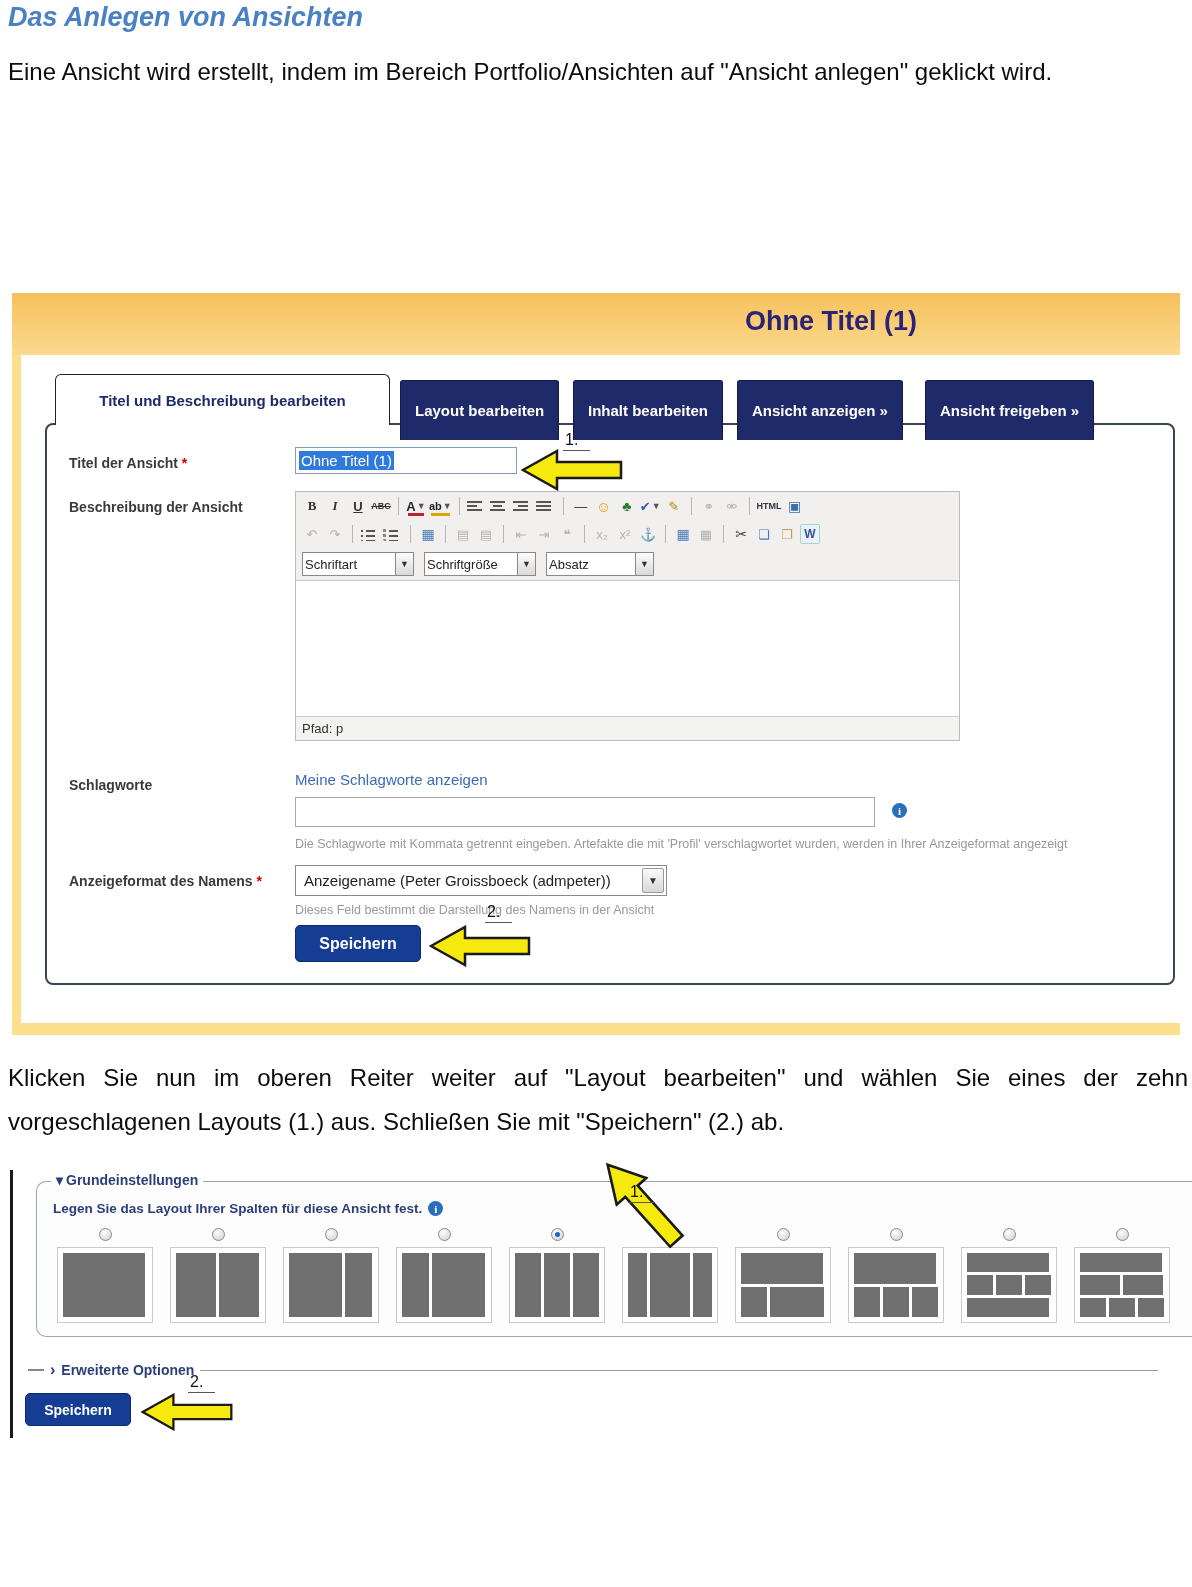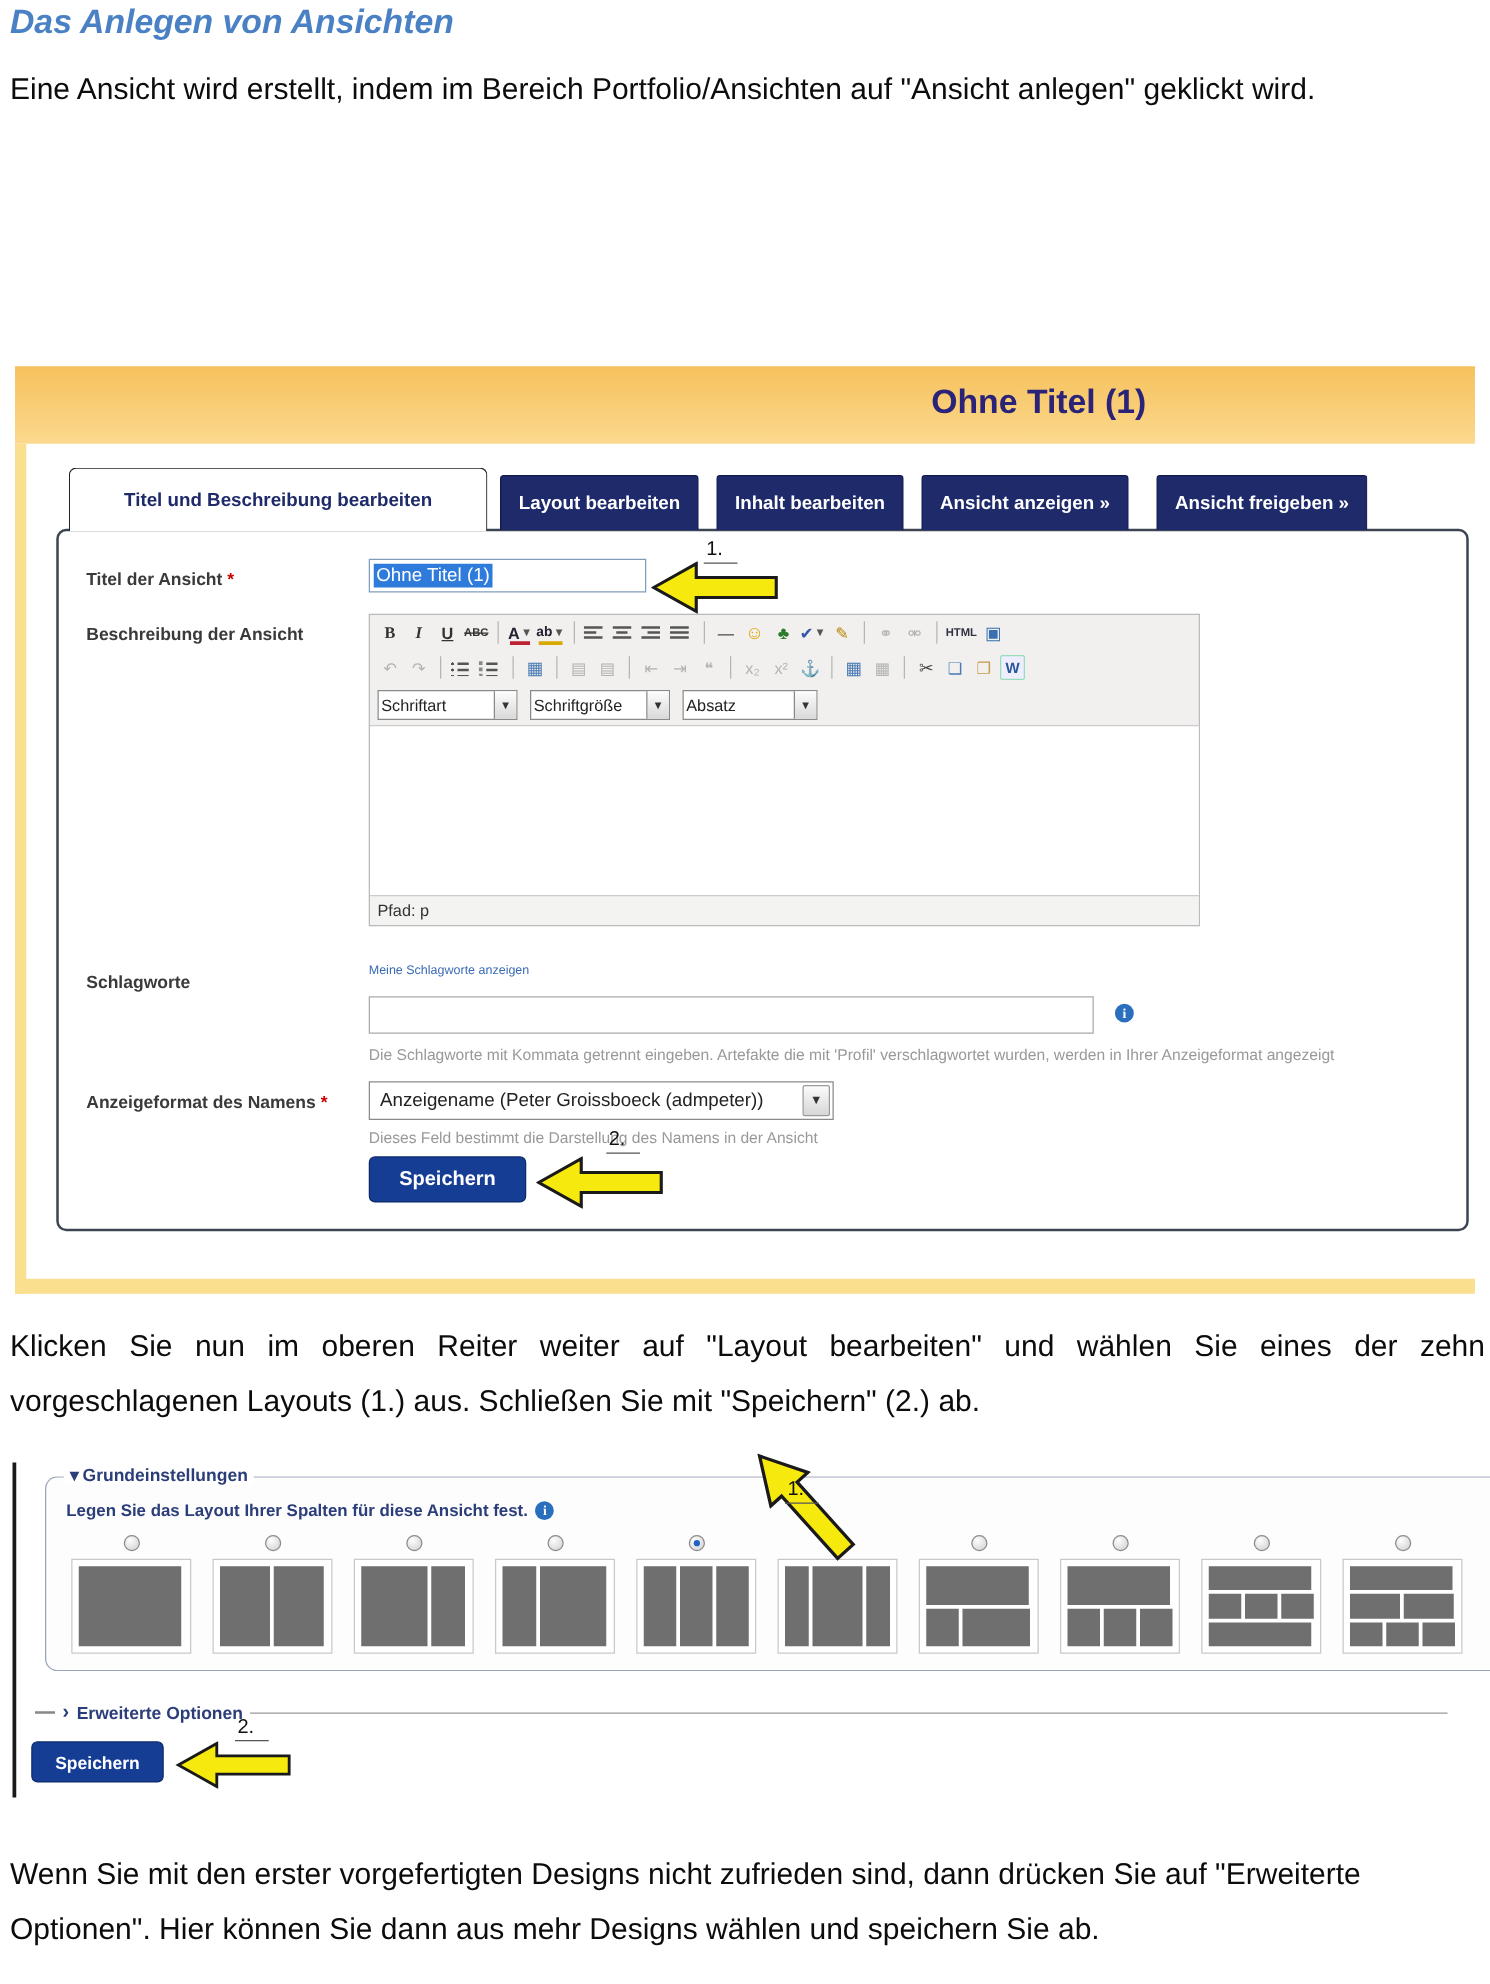--- a/index.html
+++ b/index.html
@@ -20,21 +20,21 @@
   #p3{left:8px;top:1056px;width:1180px;text-align:justify}
   #p4{left:8px;top:1478px;width:1180px}
 
   
   #shot1{left:12px;top:293px;width:1168px;height:742px;background:#fff}
   #band{left:0;top:0;width:1168px;height:62px;background:linear-gradient(180deg,var(--band_top),var(--band_bottom))}
   #band-title{left:733px;top:13px;font-size:27px;font-weight:bold;color:var(--title_navy)}
   #stripe-left{left:0;top:62px;width:9px;height:680px;background:var(--frame_yellow)}
   #stripe-bottom{left:0;top:730px;width:1168px;height:12px;background:var(--frame_yellow)}
 
-  .tab{position:absolute;top:87px;height:44px;background:var(--tab_navy);color:#fff;font-weight:bold;
+  .tab{position:absolute;top:87px;height:60px;background:var(--tab_navy);color:#fff;font-weight:bold;
        font-size:15px;display:flex;align-items:center;justify-content:center;border:1px solid #131b4d;
        border-bottom:none;border-radius:3px 3px 0 0;z-index:3;padding:0 14px;white-space:nowrap}
   .tab.active{top:81px;height:51px;background:#fff;color:var(--tab_navy);border:1px solid #222;
        border-bottom:none;border-radius:6px 6px 0 0;z-index:5}
 
   #formbox{left:33px;top:130px;width:1130px;height:562px;border:2px solid #3c4553;border-radius:8px;background:#fff;z-index:2}
   .flabel{position:absolute;font-size:14px;font-weight:bold;color:#3a3a3a}
   .req{color:#c00;font-weight:bold}
 
   #title-input{left:248px;top:22px;width:222px;height:27px;border:1px solid #7f9db9;background:#fff;
@@ -85,21 +85,21 @@
   .word{color:#2b579a;font-weight:bold;font-size:12px;border:1px solid #9db;background:#eef}
   #tb3{display:flex;align-items:center;height:32px;padding:0 6px;gap:10px}
   .selbox{display:flex;align-items:stretch;height:24px;background:#fff;border:1px solid #8a8a8a}
   .selbox .lab{display:flex;align-items:center;padding:0 2px;font-size:13px;color:#222;white-space:nowrap}
   .selbox .arr{width:18px;display:flex;align-items:center;justify-content:center;border-left:1px solid #8a8a8a;
        background:linear-gradient(#fdfdfd,#d9d9d9);font-size:9px;color:#333}
   #edit-area{height:136px;background:#fff;border-top:1px solid #ccc}
   #path-bar{height:24px;background:#f3f3f1;border-top:1px solid #ccc;display:flex;align-items:center;
        padding:0 6px;font-size:13px;color:#333}
 
-  .linkblue{color:var(--link_blue);font-size:10px;text-decoration:none}
+  .linkblue{color:var(--link_blue);font-size:15px;text-decoration:none}
   #tags-input{left:248px;top:372px;width:580px;height:30px;border:1px solid #a9a9a9;font-size:14px;padding:0 6px;font-family:"Liberation Sans",sans-serif}
   .info-icon{width:15px;height:15px;border-radius:50%;background:#2a6fbd;color:#fff;display:inline-flex;
        align-items:center;justify-content:center;font-size:11px;font-weight:bold;font-family:"Liberation Serif",serif}
   .helptext{position:absolute;font-size:12.5px;color:var(--help_gray)}
 
   #name-select{left:248px;top:440px;width:372px;height:31px;border:1px solid #8a8a8a;background:#fff;
        display:flex;align-items:stretch}
   #name-select .val{flex:1;display:flex;align-items:center;padding:0 8px;font-size:15px;color:#222;white-space:nowrap}
   #name-select .arr{width:22px;margin:2px;border:1px solid #9a9a9a;border-radius:2px;
        background:linear-gradient(#fbfbfb,#d7d7d7);display:flex;align-items:center;justify-content:center;font-size:10px;color:#333}
@@ -421,14 +421,13 @@
       <span class="hline"></span>
     </div>
 
     <div class="save-btn" id="save2">Speichern</div>
     <div class="step" style="left:188px;top:208px">2.</div>
     <svg class="arrow-svg" style="left:136px;top:228px" width="102" height="38" viewBox="0 0 102 42">
       <polygon points="2,21 36,2 36,13 100,13 100,29 36,29 36,40" fill="#f6e90e" stroke="#1a1a1a" stroke-width="2.5"></polygon>
     </svg>
   </div>
 
-  <p class="abs para" id="p4">Wenn Sie mit den erster vorgefertigten Designs nicht zufrieden sind, dann drücken Sie auf "Erweiterte Optionen". Hier können Sie dann aus mehr Designs wählen und speichern Sie ab.</p>
 </div>
 
 </body></html>

